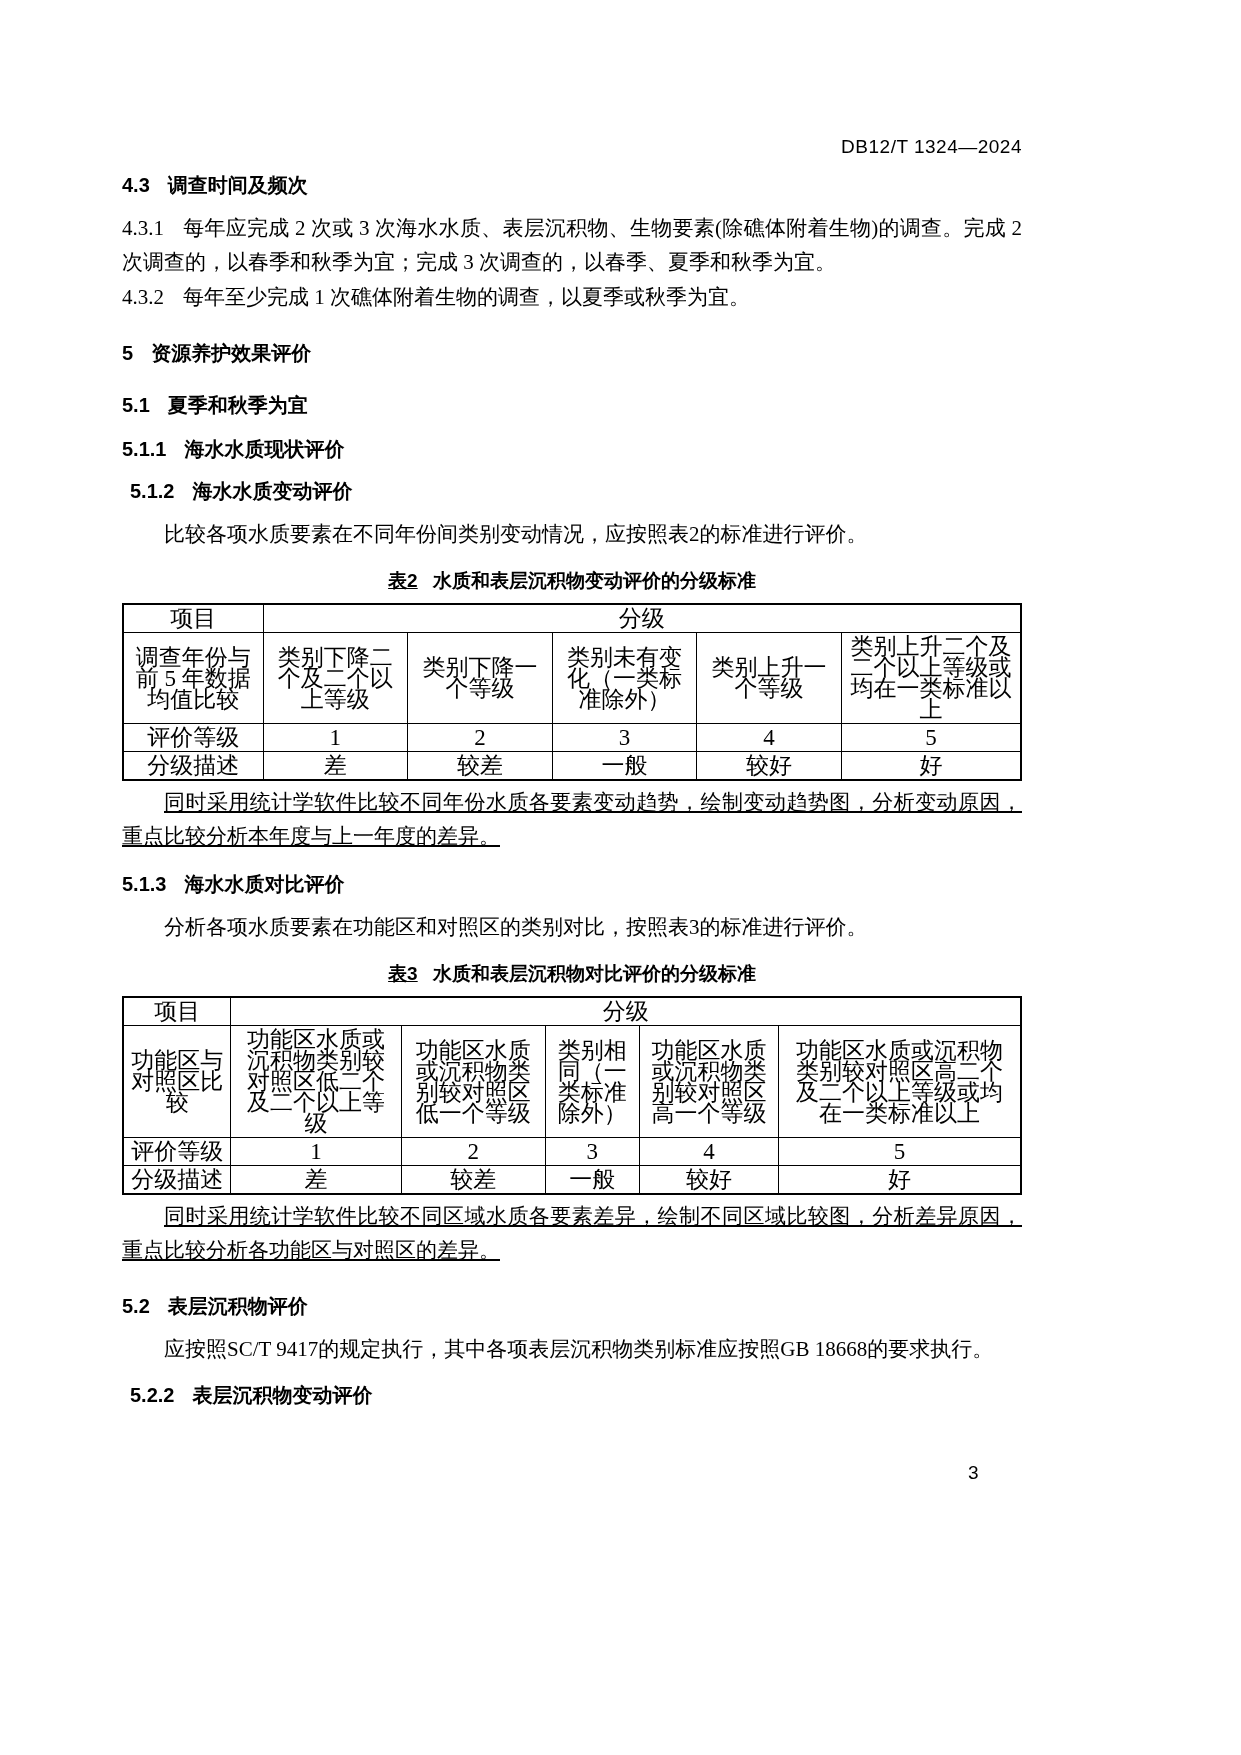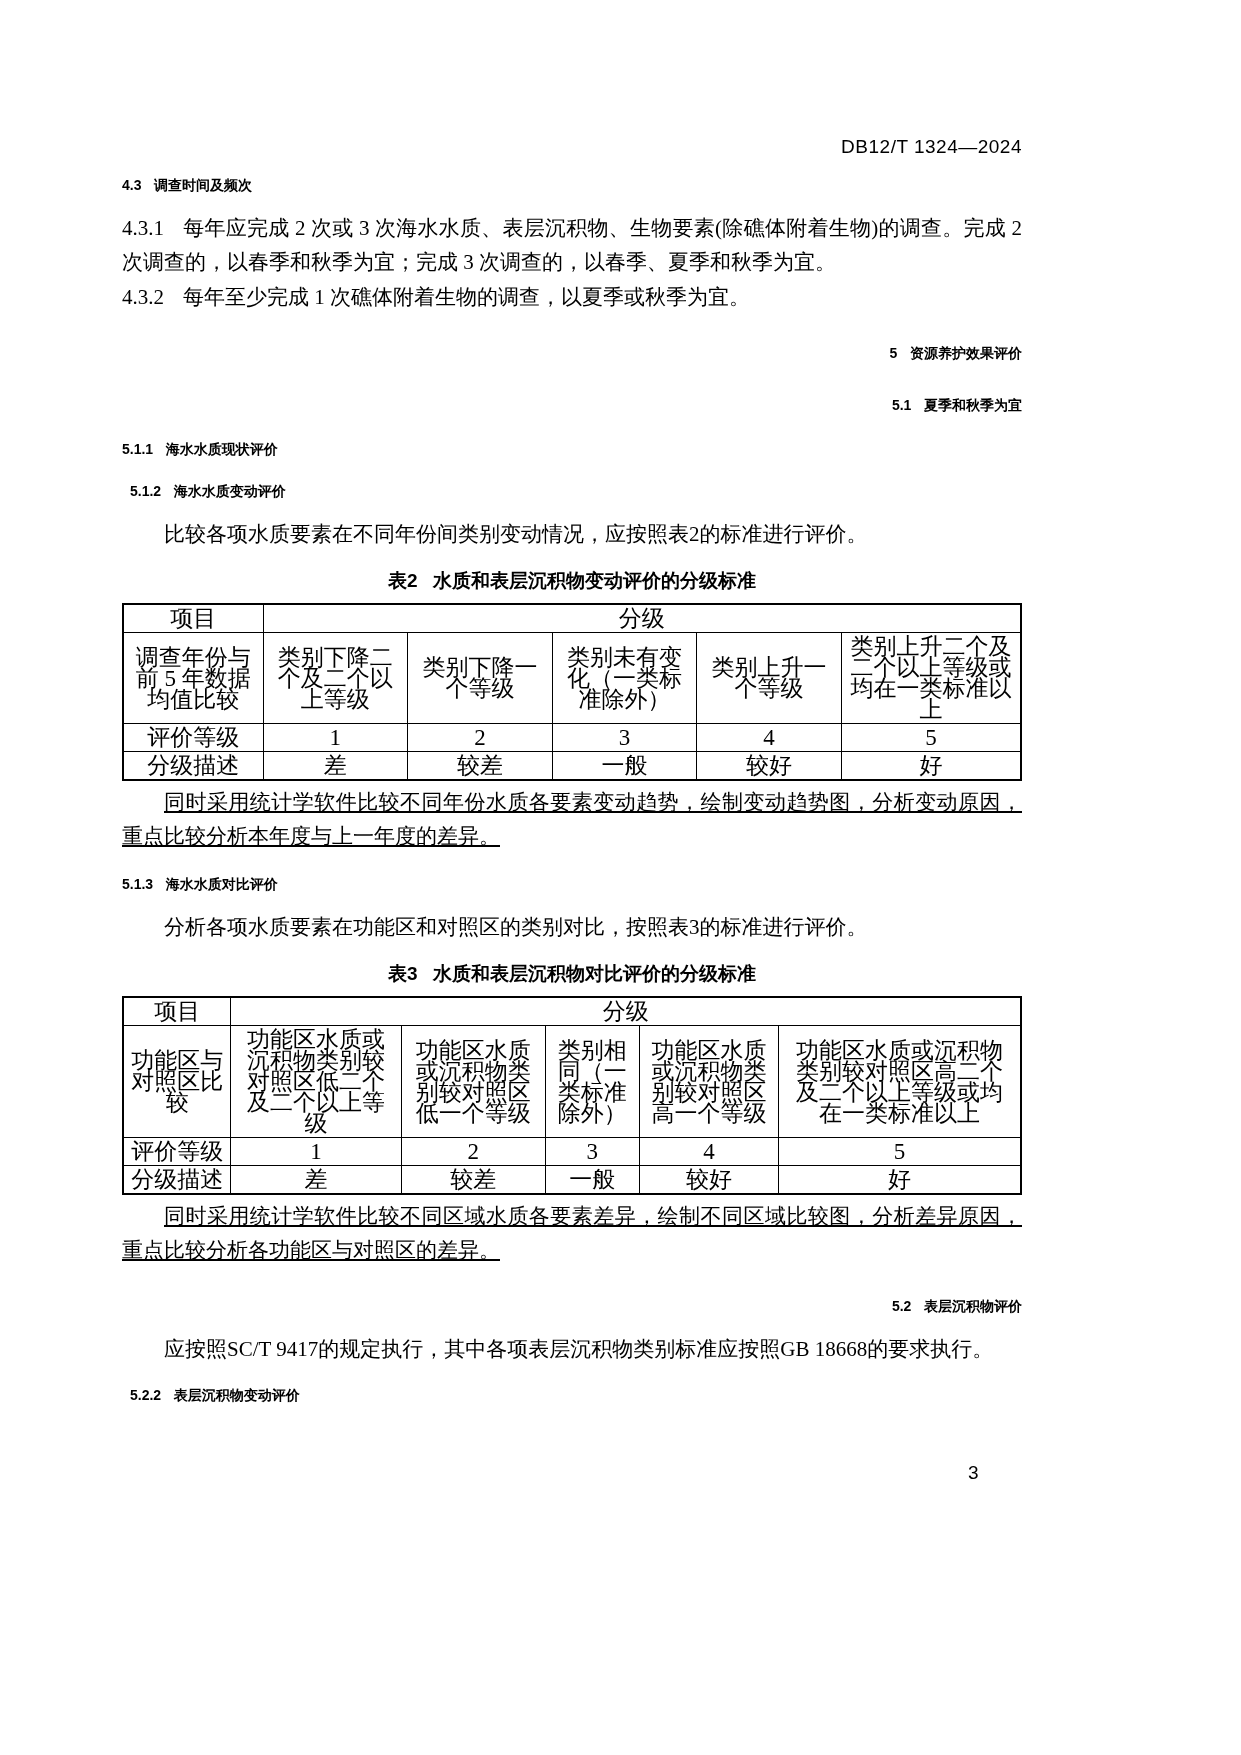--- a/index.html
+++ b/index.html
@@ -19,46 +19,46 @@
   .doc-header {
     text-align: right;
     font-family: "Liberation Sans", "DejaVu Sans", sans-serif;
     font-size: 19px;
     letter-spacing: 0.5px;
     margin-bottom: 14px;
   }
   h2.h-sec {
     font-family: "Liberation Sans", "DejaVu Sans", sans-serif;
     font-weight: 700;
-    font-size: 14px;
+    font-size: 20px;
     line-height: 26px;
   }
   .hnum { margin-right: 0.9em; }
-  .mt-big { margin-top: 26px; text-align: right; }
+  .mt-big { margin-top: 26px; }
   .mt-mid { margin-top: 18px; }
   .mt-sec { margin-top: 16px; margin-left: 8px; }
   p.body-p {
     font-size: 21px;
     line-height: 34px;
     text-align: justify;
     margin-top: 13px;
   }
   p.indent { text-indent: 2em; }
   p.clause .hnum { margin-right: 0.9em; }
   p.tight { margin-top: 1px; }
   p.after-table { margin-top: 4px; text-decoration: underline; }
   .tbl-caption {
     font-family: "Liberation Sans", "DejaVu Sans", sans-serif;
     font-weight: 700;
     font-size: 19px;
     text-align: center;
     margin-top: 18px;
     line-height: 24px;
   }
-  .tbl-caption .hnum { margin-right: 0.8em; }
+  .tbl-caption .hnum { margin-right: 0.8em; text-decoration: underline; }
   table.std-table {
     width: 100%;
     border-collapse: collapse;
     border: 2px solid #000;
     margin-top: 10px;
     table-layout: fixed;
   }
   table.std-table td {
     border: 1px solid #000;
     font-size: 23px;

